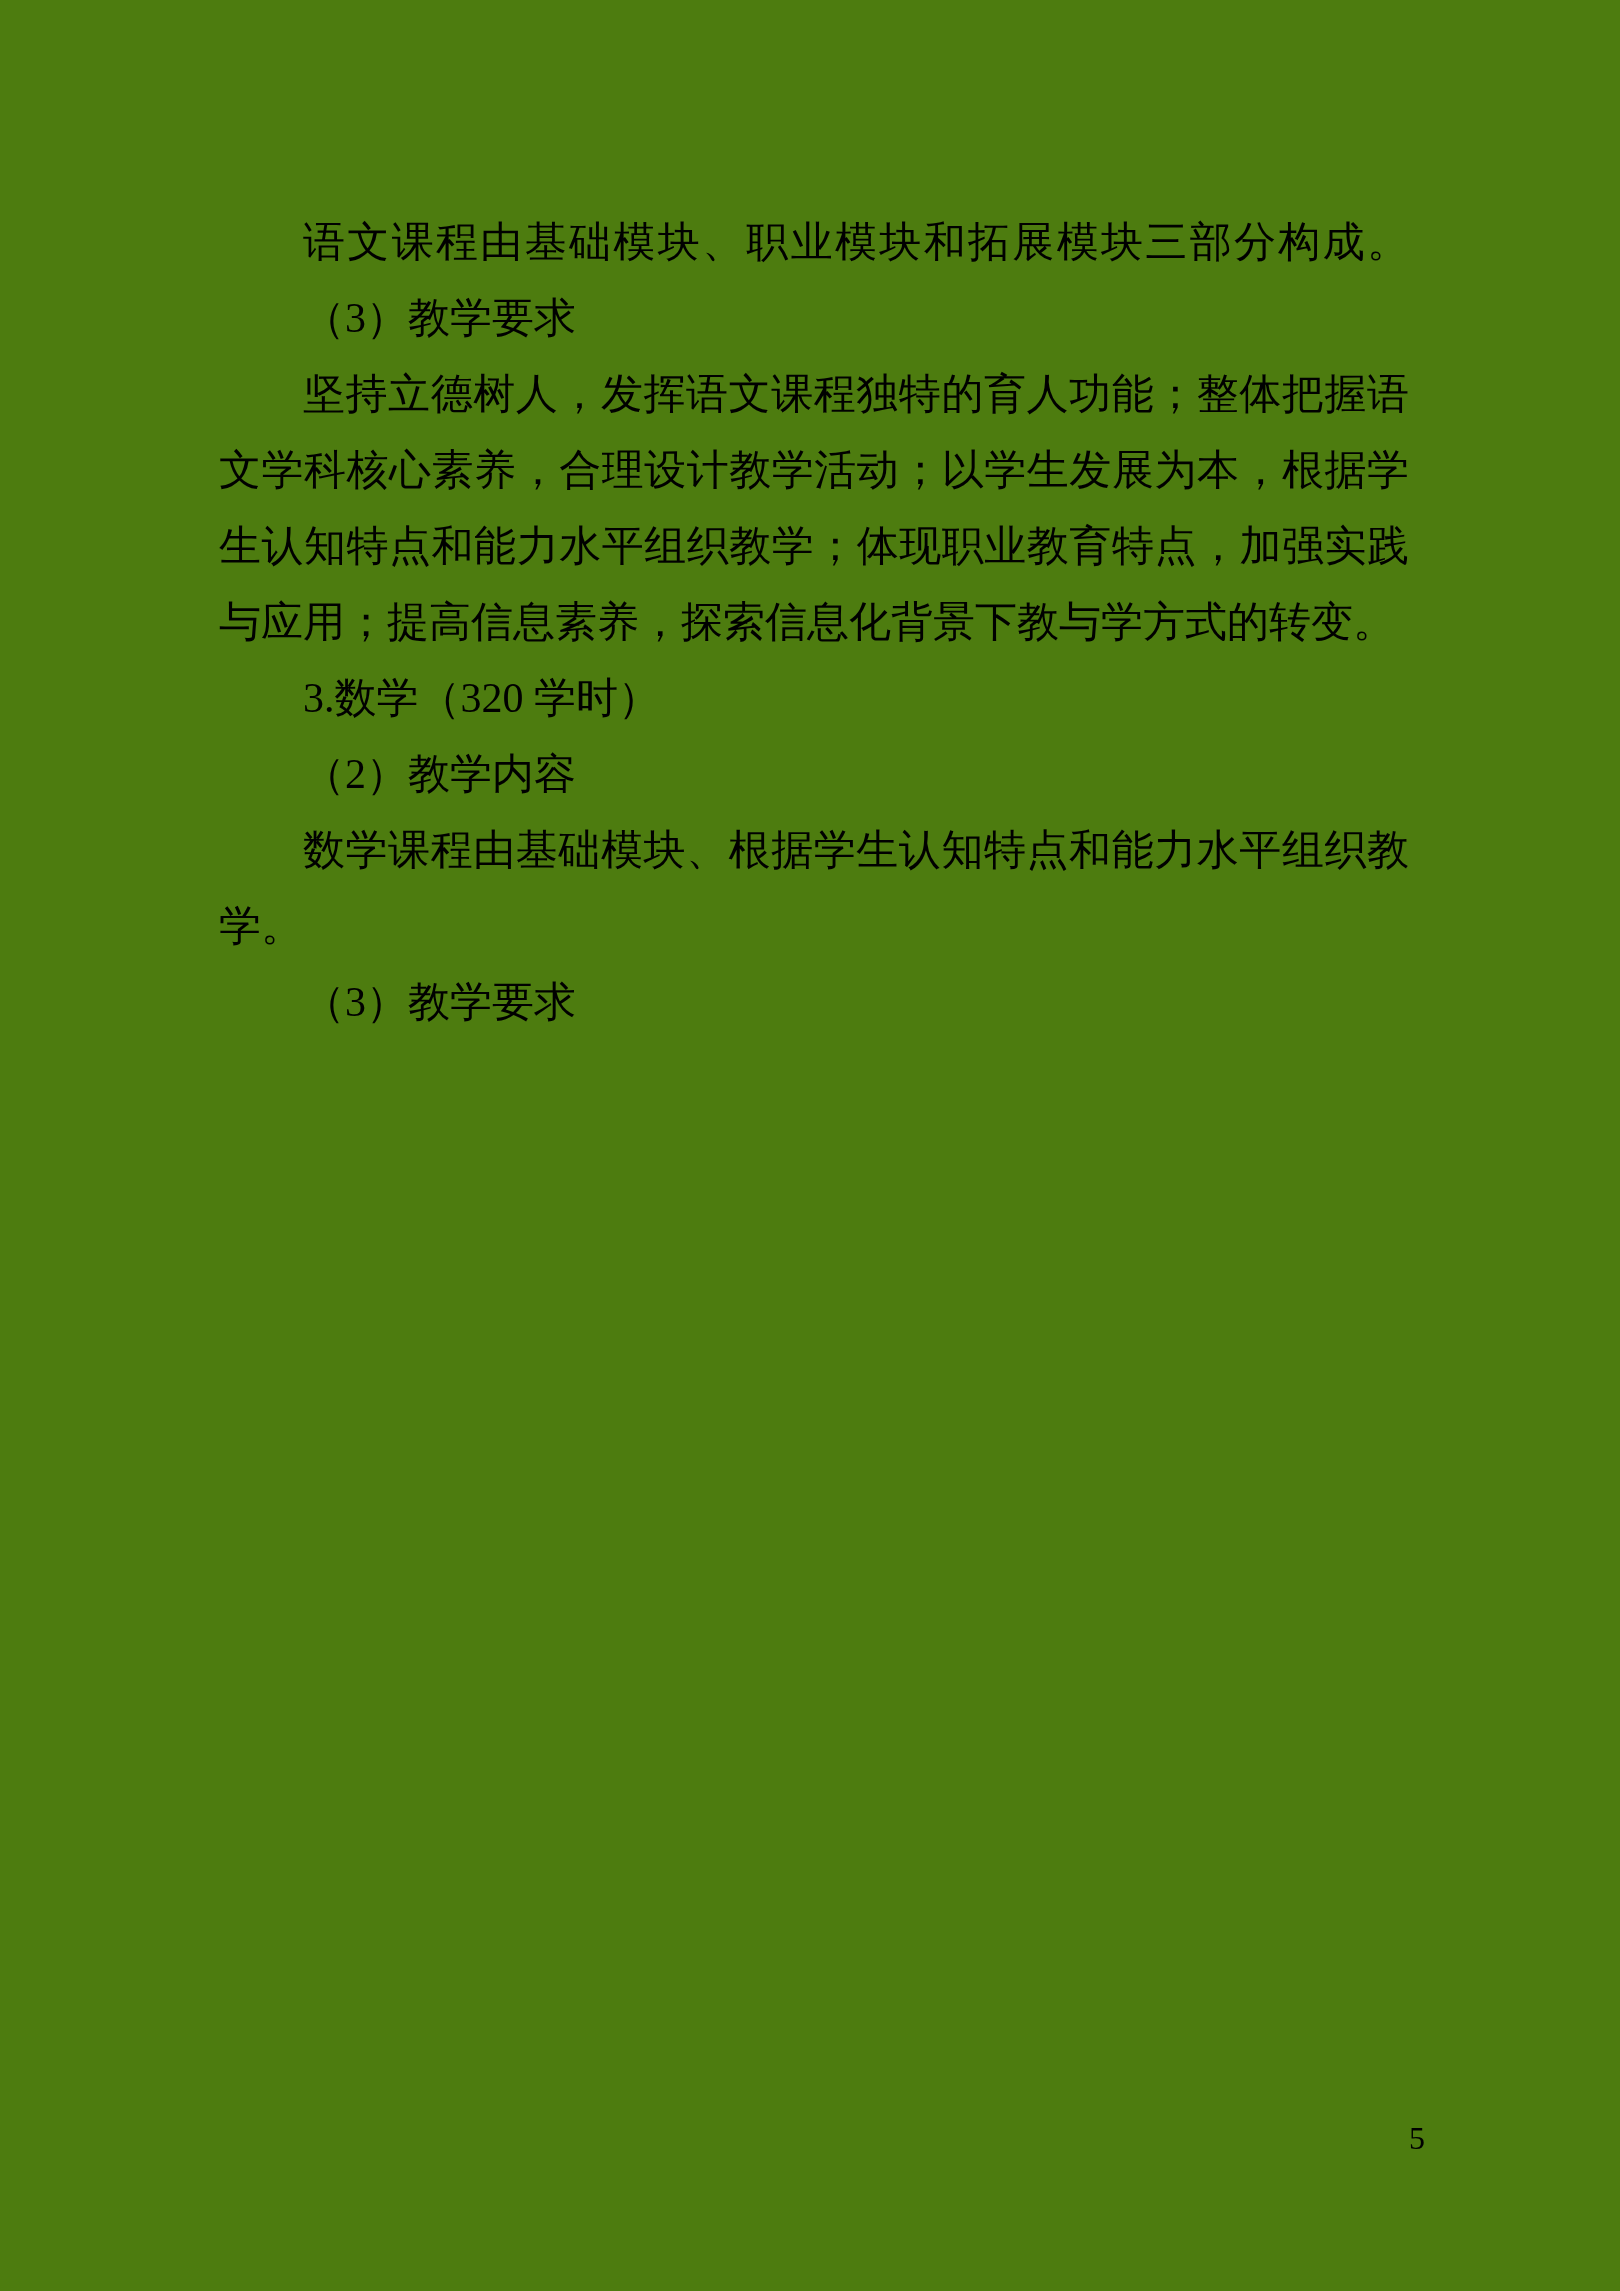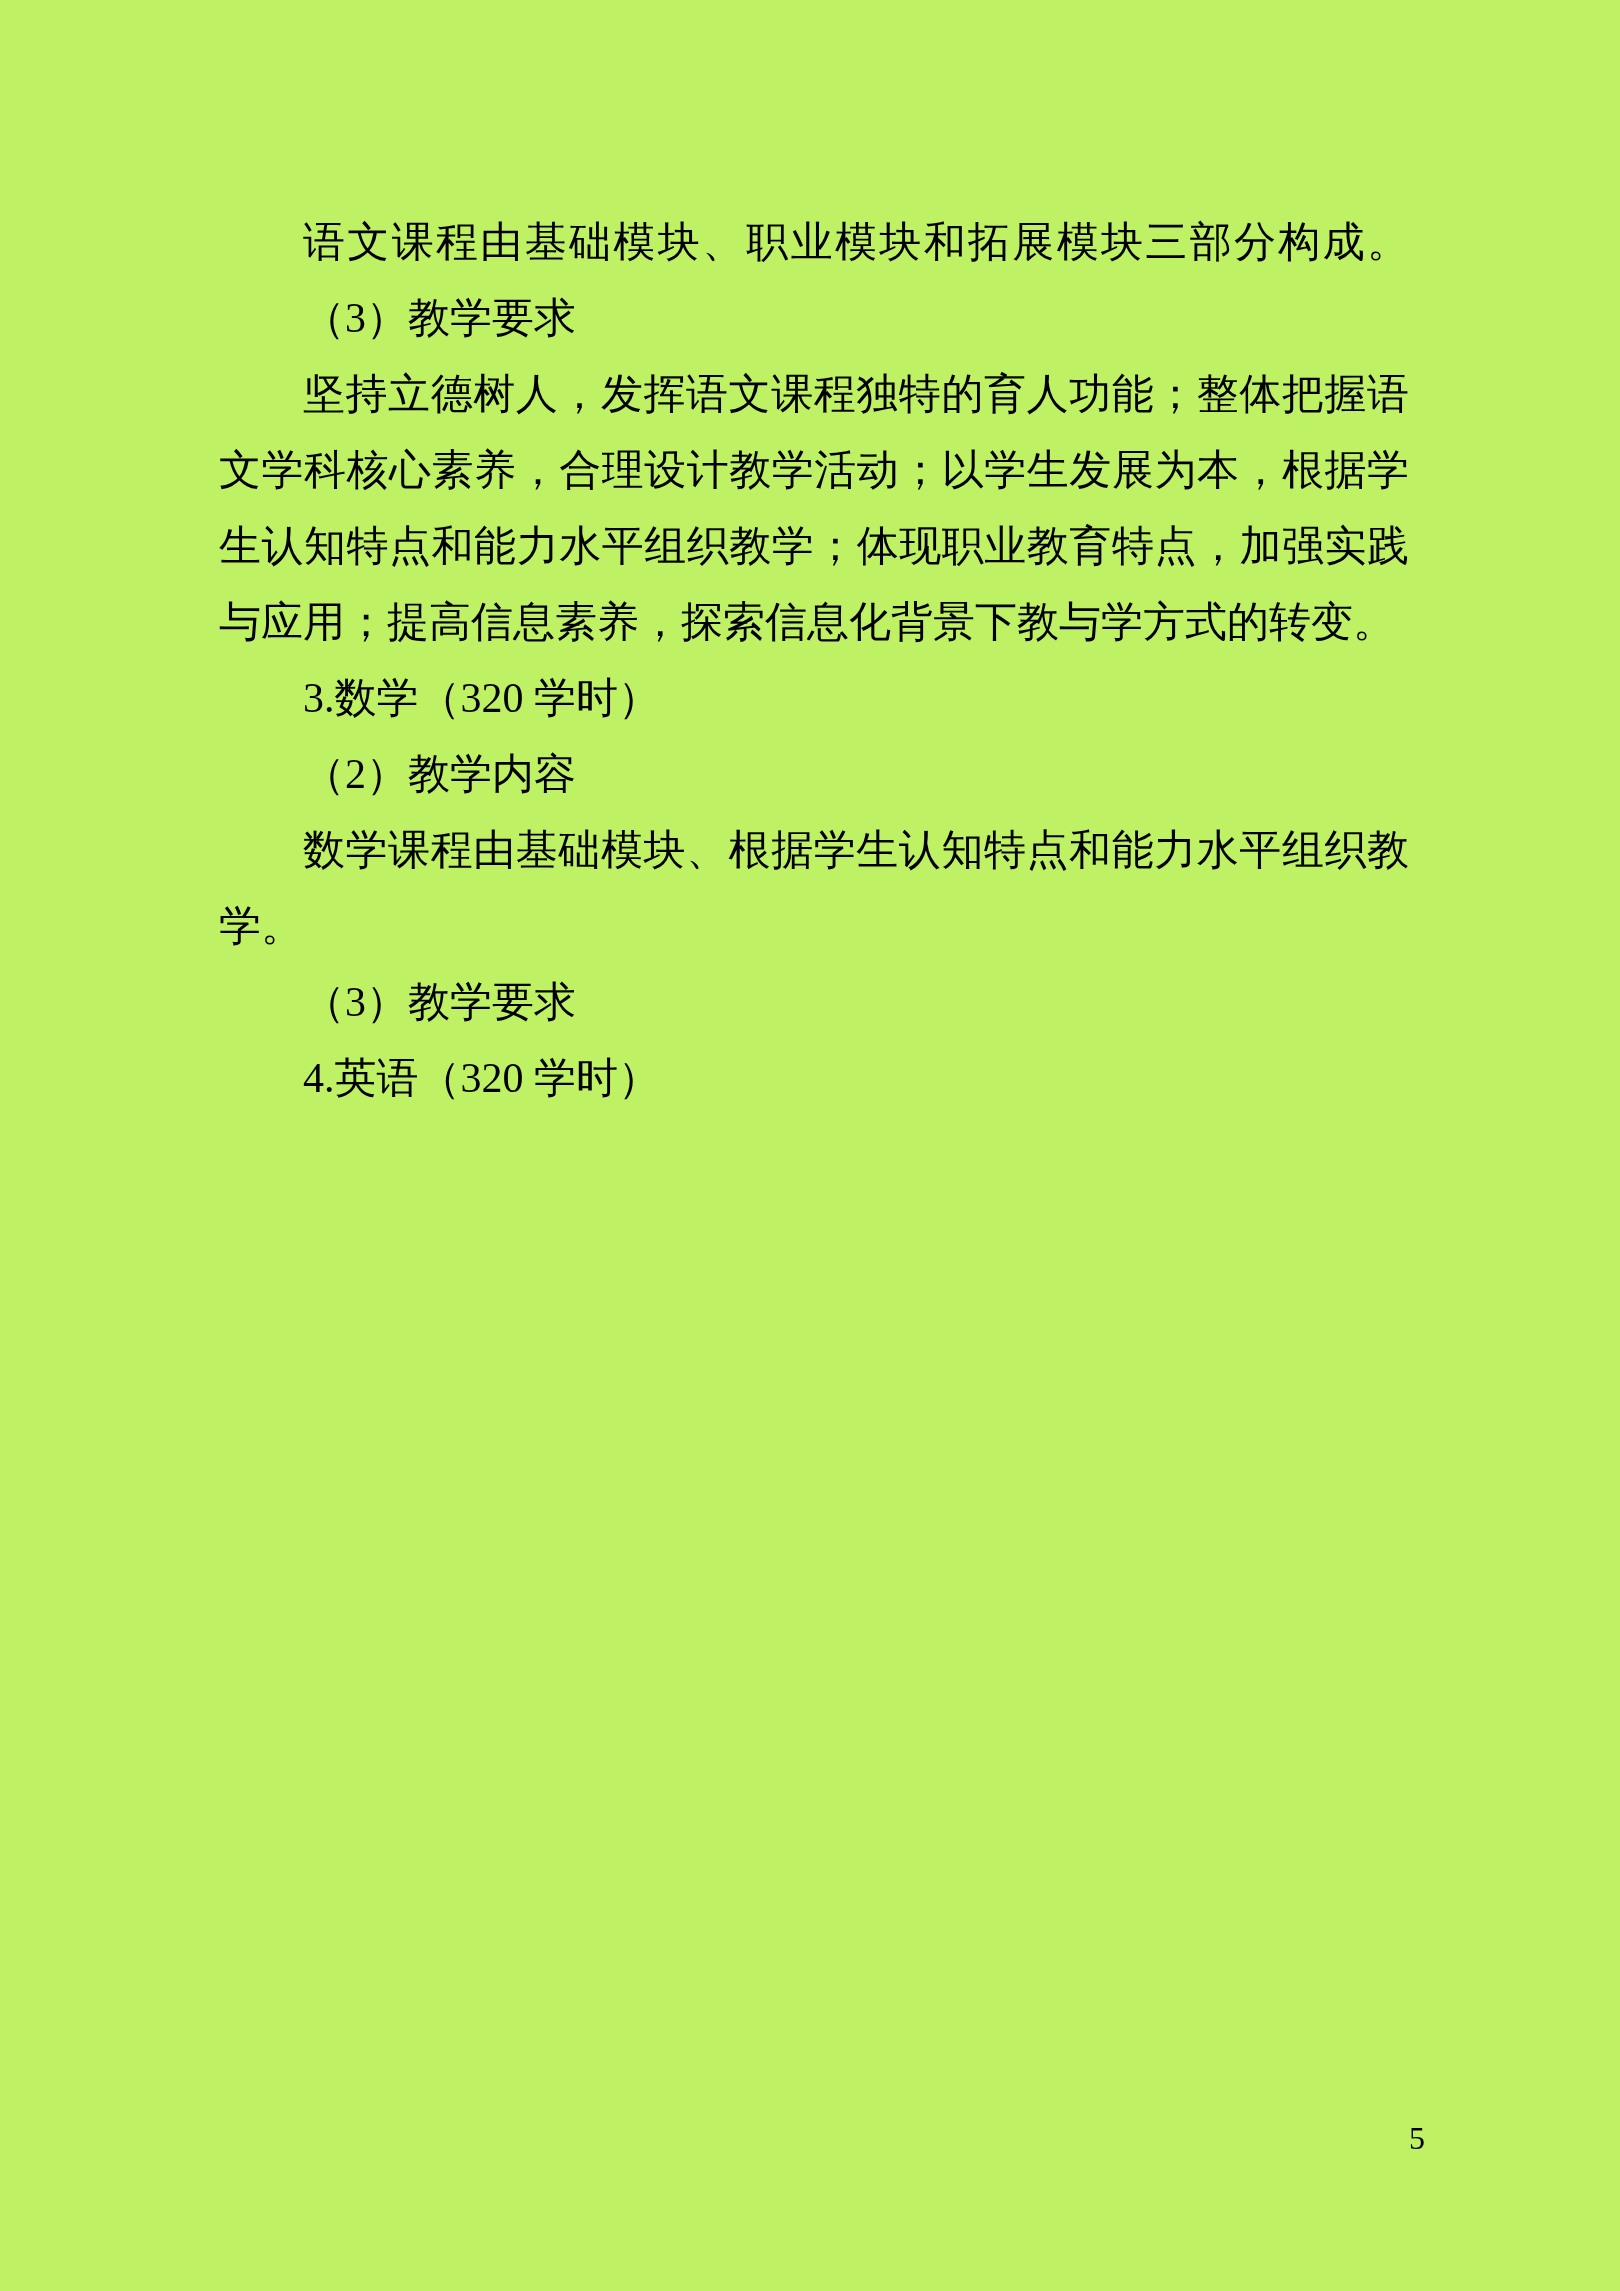--- a/index.html
+++ b/index.html
@@ -13,21 +13,21 @@
     position: relative;
     font-family: "Liberation Serif", "DejaVu Serif", serif;
     color: #000000;
   }
   .page {
     position: absolute;
     left: 0;
     top: 0;
     width: 1620px;
     height: 2292px;
-    background: #bef264;
+    background: #4d7c0f;
     overflow: hidden;
   }
   .text-block {
     position: absolute;
     left: 219px;
     top: 204px;
     width: 1190px;
     font-size: 42px;
     line-height: 76px;
     text-align: justify;
@@ -71,20 +71,19 @@
 
 
 
     <p>（2）教学内容</p>
 
     <p>数学课程由基础模块、根据学生认知特点和能力水平组织教学。</p>
 
     <p>（3）教学要求</p>
 
 
-    <p class="course-heading"><span class="num">4.</span><span class="subj">英语</span><span class="suffix">（320 学时）</span></p>
 
   </div>
 
   <div class="page-number">5</div>
 
 </div>
 
 
 </body></html>

